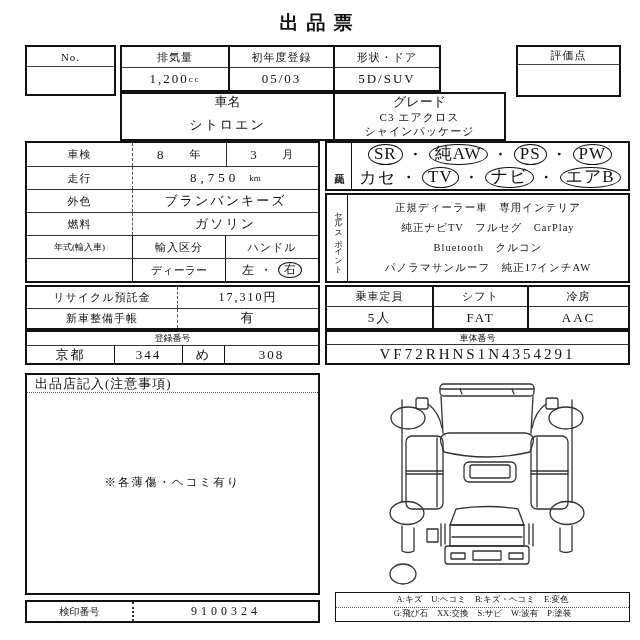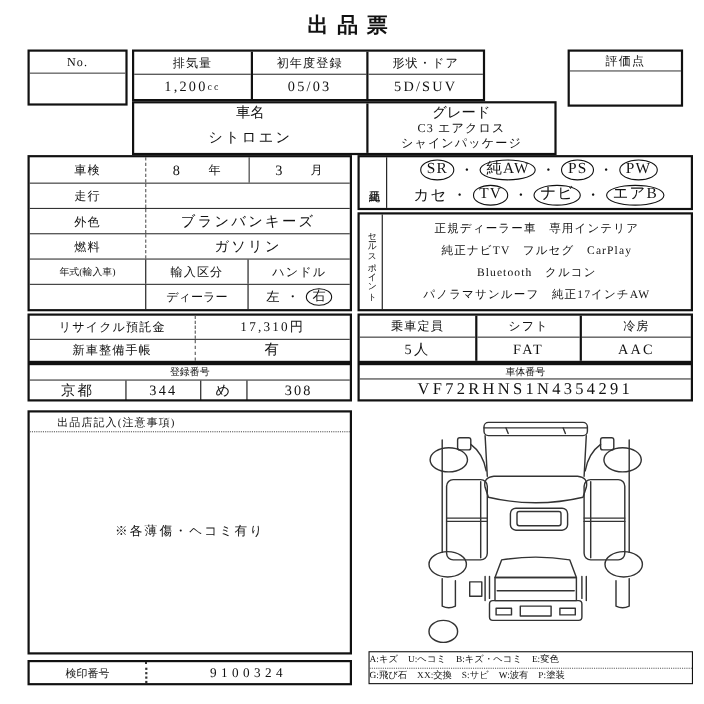--- a/index.html
+++ b/index.html
@@ -48,44 +48,44 @@
   #lt2 .row+.row{border-top:1px solid #333;}
   #lt2 .lab{width:150px;flex:0 0 150px;}
   #reg-box{left:25px;top:330px;width:295px;height:35px;display:flex;flex-direction:column;}
   #reg-box .hd{height:13px;border-bottom:1px solid #333;}
   #reg-vals{flex:1;display:grid;grid-template-columns:87px 68px 42px 1fr;}
   #reg-vals .c{border-left:1px solid #111;display:flex;align-items:center;justify-content:center;}
   #reg-vals .c:first-child{border-left:0;}
   
   #genuine-box{left:325px;top:141px;width:305px;height:50px;display:flex;}
   #genuine-box .vlabel{width:24px;flex:0 0 24px;border-right:1px solid #111;font-size:10px;}
-  #genuine-rows{flex:1;display:grid;grid-template-rows:1fr 1fr;font-size:14px;}
+  #genuine-rows{flex:1;display:grid;grid-template-rows:1fr 1fr;font-size:17px;}
   .equip-row{display:flex;align-items:center;justify-content:center;gap:4px;letter-spacing:1px;}
   #sales-box{left:325px;top:193px;width:305px;height:90px;display:flex;}
   #sales-box .vlabel{width:20px;flex:0 0 20px;border-right:1px solid #111;font-size:8px;letter-spacing:0;}
   #sales-lines{flex:1;display:flex;flex-direction:column;justify-content:space-evenly;font-size:10.5px;text-align:center;letter-spacing:1px;}
   #cap-box{left:325px;top:285px;width:305px;height:45px;display:grid;grid-template-columns:105px 95px 1fr;}
   #cap-box .cell{display:flex;flex-direction:column;}
   #cap-box .cell+.cell{border-left:2px solid #111;}
   #cap-box .h{height:19px;border-bottom:1px solid #333;}
   #cap-box .v{flex:1;}
   #vin-box{left:325px;top:330px;width:305px;height:35px;display:flex;flex-direction:column;}
   #vin-box .hd{height:12px;border-bottom:1px solid #333;}
   #vin-val{flex:1;font-size:15px;letter-spacing:3px;}
   
   #notes-box{left:25px;top:373px;width:295px;height:222px;}
-  #notes-hd{height:17px;border-bottom:1px dotted #555;display:flex;align-items:center;padding-left:25px;font-size:10px;letter-spacing:1px;text-align:right;}
+  #notes-hd{height:17px;border-bottom:1px dotted #555;display:flex;align-items:center;padding-left:8px;font-size:13px;letter-spacing:1px;text-align:right;}
   #notes-text{position:absolute;left:0;right:0;top:100px;text-align:center;font-size:11.5px;letter-spacing:2px;}
   #stamp-box{left:25px;top:600px;width:295px;height:23px;display:flex;}
   #stamp-box .lab{width:105px;flex:0 0 105px;font-size:10px;}
   #stamp-box .dv{border-left:2px dotted #333;}
   #stamp-val{flex:1;display:flex;align-items:center;justify-content:center;font-size:12px;letter-spacing:4px;}
   #car-box{left:340px;top:376px;width:290px;height:212px;}
   #legend-box{left:335px;top:592px;width:295px;height:30px;border:1.5px solid #111;display:flex;flex-direction:column;font-size:8.5px;}
-  .legend-row{flex:1;display:flex;align-items:center;gap:9px;white-space:nowrap;}
+  .legend-row{flex:1;display:flex;align-items:center;justify-content:center;gap:9px;white-space:nowrap;}
   .legend-row+.legend-row{border-top:1px dotted #555;}
   svg{display:block;}
 </style>
 </head>
 <body>
 
 <div id="sheet">
 
   <div id="title" class="abs">出品票</div>
 
@@ -139,20 +139,24 @@
           <span class="hdr">年</span>
         </div>
         <div class="half val">
           <span>3</span>
           <span class="hdr">月</span>
         </div>
       </div>
     </div>
     <div class="row">
       <div class="lab ctr hdr dashr">走行</div>
+      <div id="mile-val">
+        <span class="val" style="letter-spacing:4px;">8,750</span>
+        <span class="sm">km</span>
+      </div>
     </div>
     <div class="row">
       <div class="lab ctr hdr dashr">外色</div>
       <div class="ctr val" style="flex:1;">ブランバンキーズ</div>
     </div>
     <div class="row">
       <div class="lab ctr hdr dashr">燃料</div>
       <div class="ctr val" style="flex:1;">ガソリン</div>
     </div>
     <div class="row" id="row5">

